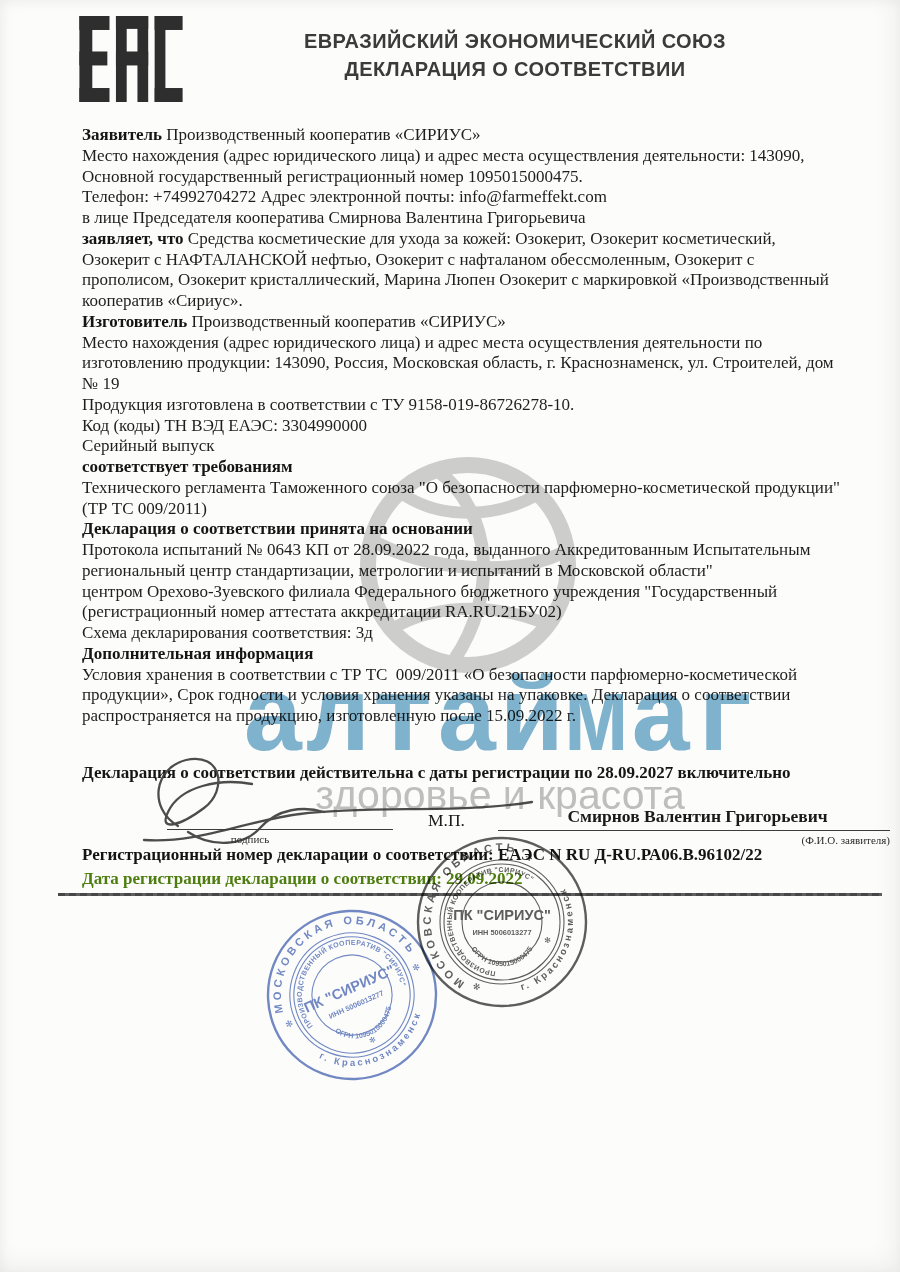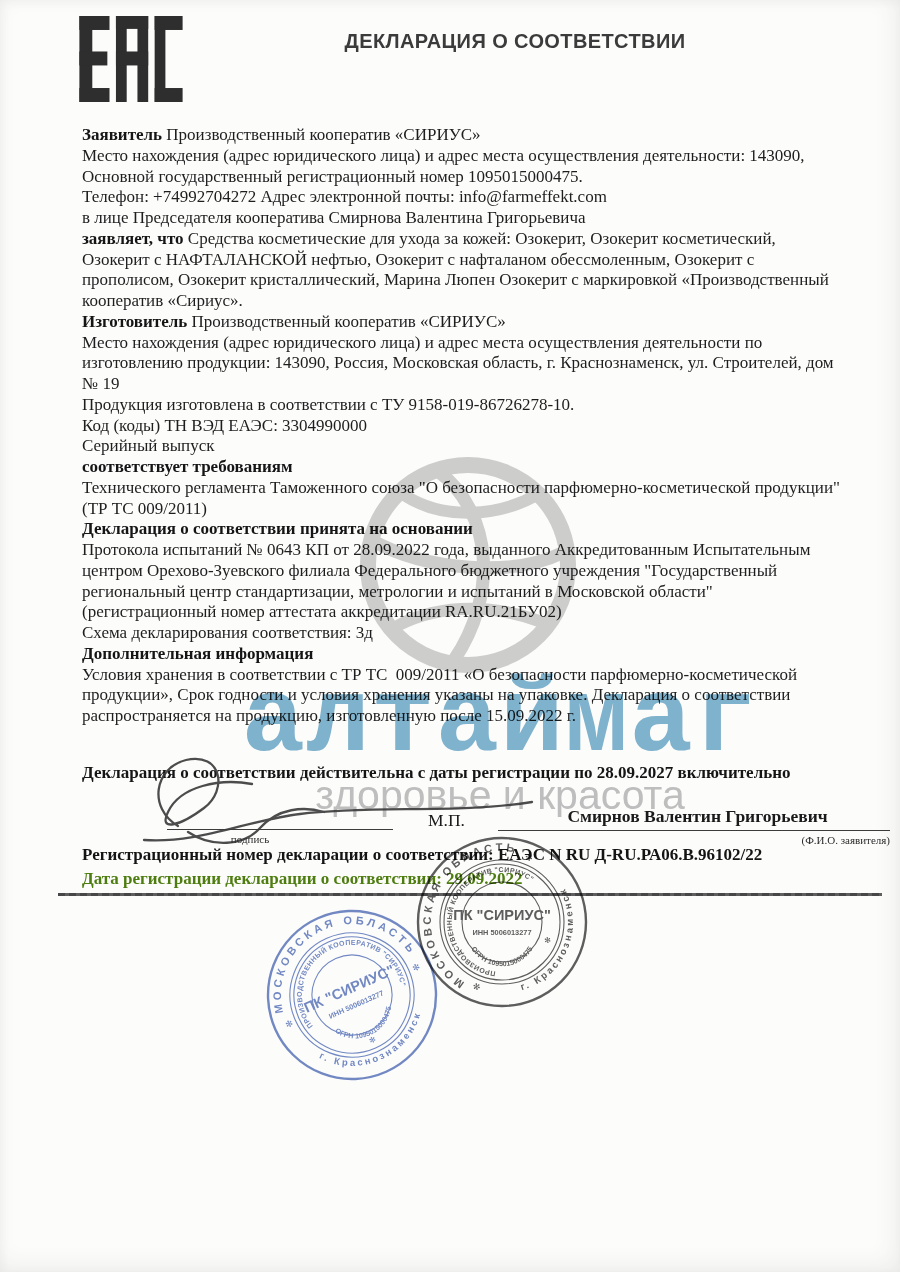--- a/index.html
+++ b/index.html
@@ -66,20 +66,21 @@
       <rect x="56" y="0" width="10" height="80"></rect>
       <rect x="36" y="0" width="30" height="12"></rect>
       <rect x="36" y="33" width="30" height="13"></rect>
       <rect x="72" y="0" width="10" height="80"></rect>
       <rect x="72" y="0" width="26" height="13"></rect>
       <rect x="72" y="67" width="26" height="13"></rect>
     </g>
   </svg>
 
   <div class="hdr">
+    <div>ЕВРАЗИЙСКИЙ ЭКОНОМИЧЕСКИЙ СОЮЗ</div>
     <div>ДЕКЛАРАЦИЯ О СООТВЕТСТВИИ</div>
   </div>
 
   <div class="body-lines">
     <div class="bline"><span class="lb">Заявитель</span><span class="lt"> Производственный кооператив «СИРИУС»</span></div>
 
     <div class="bline"><span class="lb"></span><span class="lt">Место нахождения (адрес юридического лица) и адрес места осуществления деятельности: 143090,</span></div>
 
 
     <div class="bline"><span class="lb"></span><span class="lt">Основной государственный регистрационный номер 1095015000475.</span></div>
@@ -113,23 +114,23 @@
     <div class="bline"><span class="lb">соответствует требованиям</span><span class="lt"></span></div>
 
     <div class="bline"><span class="lb"></span><span class="lt">Технического регламента Таможенного союза "О безопасности парфюмерно-косметической продукции"</span></div>
 
     <div class="bline"><span class="lb"></span><span class="lt">(ТР ТС 009/2011)</span></div>
 
     <div class="bline"><span class="lb">Декларация о соответствии принята на основании</span><span class="lt"></span></div>
 
     <div class="bline"><span class="lb"></span><span class="lt">Протокола испытаний № 0643 КП от 28.09.2022 года, выданного Аккредитованным Испытательным</span></div>
 
+    <div class="bline"><span class="lb"></span><span class="lt">региональный центр стандартизации, метрологии и испытаний в Московской области"</span></div>
+
     <div class="bline"><span class="lb"></span><span class="lt">центром Орехово-Зуевского филиала Федерального бюджетного учреждения "Государственный</span></div>
-
-    <div class="bline"><span class="lb"></span><span class="lt">региональный центр стандартизации, метрологии и испытаний в Московской области"</span></div>
 
     <div class="bline"><span class="lb"></span><span class="lt">(регистрационный номер аттестата аккредитации RA.RU.21БУ02)</span></div>
 
     <div class="bline"><span class="lb"></span><span class="lt">Схема декларирования соответствия: 3д</span></div>
 
     <div class="bline"><span class="lb">Дополнительная информация</span><span class="lt"></span></div>
 
     <div class="bline"><span class="lb"></span><span class="lt">Условия хранения в соответствии с ТР ТС  009/2011 «О безопасности парфюмерно-косметической</span></div>
 
     <div class="bline"><span class="lb"></span><span class="lt">продукции», Срок годности и условия хранения указаны на упаковке. Декларация о соответствии</span></div>

